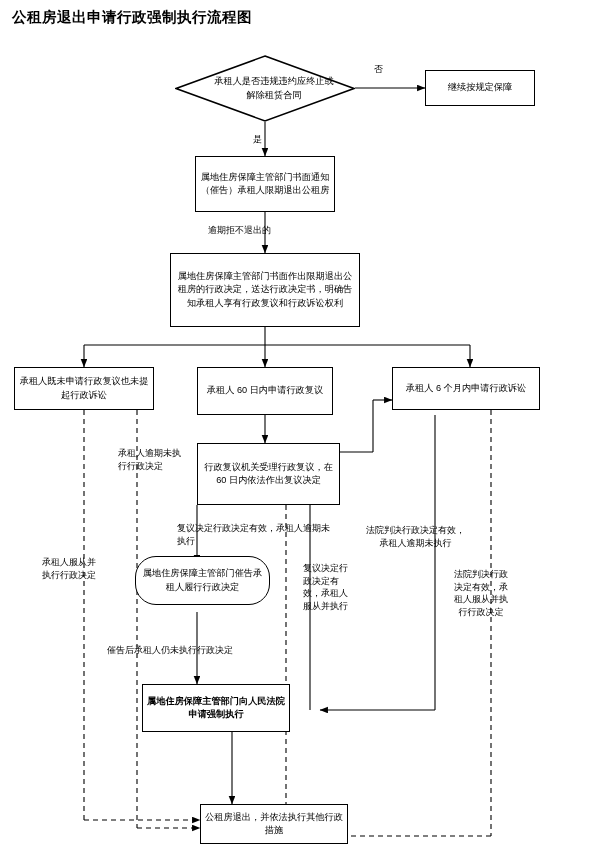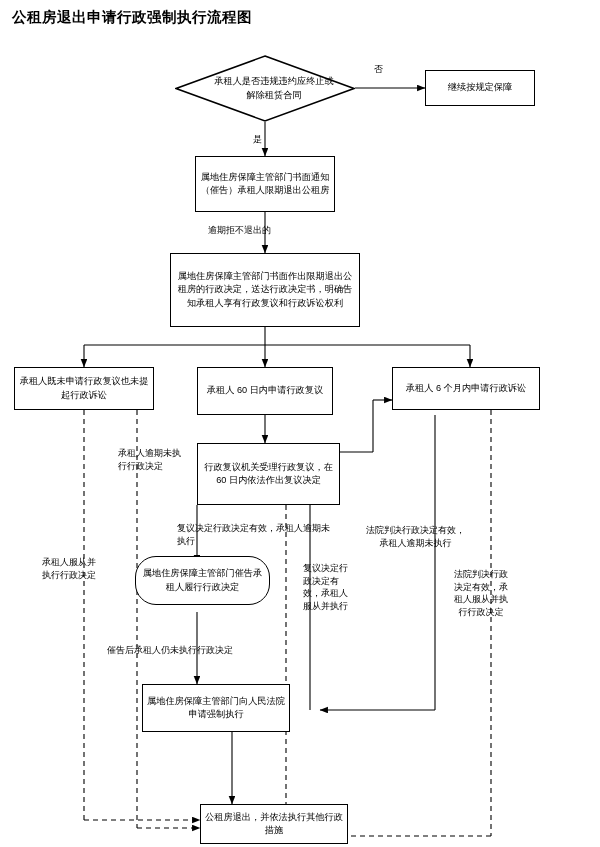--- a/index.html
+++ b/index.html
@@ -174,21 +174,21 @@
   </div>
 
   <div class="node" style="left:197px; top:443px; width:143px; height:62px;">
     <span>行政复议机关受理行政复议，在 60 日内依法作出复议决定</span>
   </div>
 
   <div class="node" style="left:135px; top:556px; width:135px; height:49px;border-radius:21px;">
     <span>属地住房保障主管部门催告承租人履行行政决定</span>
   </div>
 
-  <div class="node" style="left:142px; top:684px; width:148px; height:48px;">
+  <div class="node" style="left:142px; top:684px; width:148px; height:48px;font-weight:bold;">
     <span>属地住房保障主管部门向人民法院申请强制执行</span>
   </div>
 
   <div class="node" style="left:200px; top:804px; width:148px; height:40px;">
     <span>公租房退出，并依法执行其他行政措施</span>
   </div>
 
   <div class="edge-label" style="left:374px; top:63px;">否</div>
   <div class="edge-label" style="left:253px; top:133px;">是</div>
   <div class="edge-label" style="left:208px; top:224px;">逾期拒不退出的</div>

